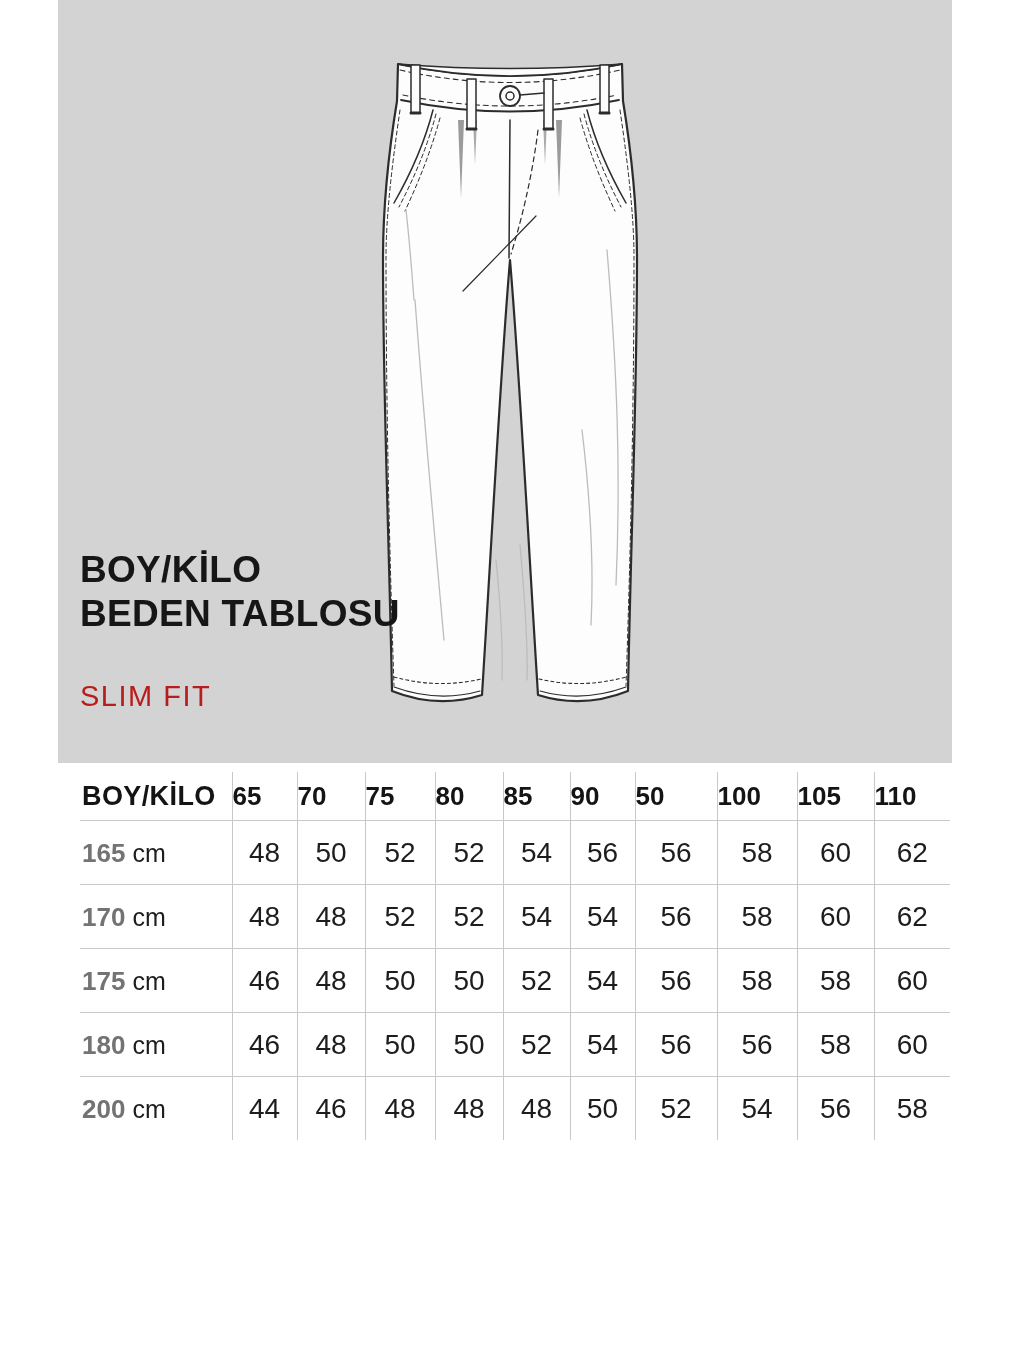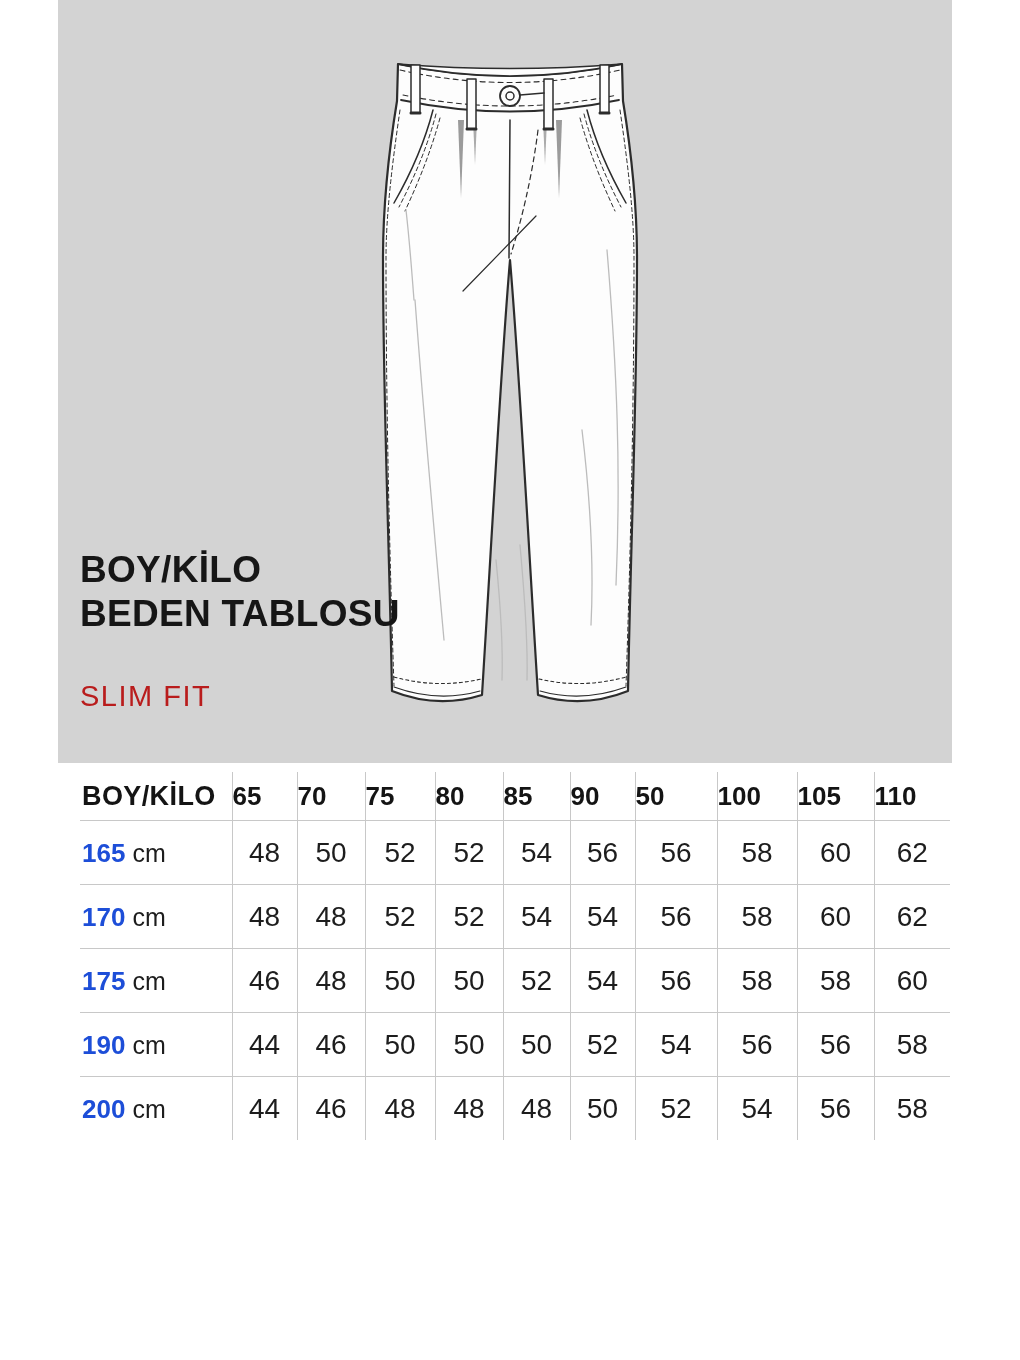--- a/index.html
+++ b/index.html
@@ -24,21 +24,21 @@
   
   table.size{
     position:absolute;left:80px;top:772px;width:870px;
     border-collapse:collapse;table-layout:fixed;
   }
   table.size th,table.size td{padding:0;vertical-align:middle;}
   table.size thead th{height:48px;font-size:26px;font-weight:700;color:#141414;text-align:left;}
   table.size thead th.rowhead{text-align:left;padding-left:2px;font-size:27px;letter-spacing:.4px;}
   table.size tbody td{height:63px;font-size:28px;font-weight:400;color:#1d1d1d;text-align:center;}
   table.size tbody td.label{text-align:left;padding-left:2px;}
-  table.size tbody td.label .h{font-weight:700;font-size:26px;color:#1d4ed8;}
+  table.size tbody td.label .h{font-weight:700;font-size:26px;color:#737373;}
   table.size tbody td.label .u{font-weight:400;font-size:25px;margin-left:7px;color:#1d1d1d;text-align:right;}
   table.size thead th{border-bottom:1px solid #c8c8c8;}
   table.size tbody tr:not(:last-child) td{border-bottom:1px solid #c8c8c8;}
   table.size th:not(:first-child),table.size td:not(:first-child){border-left:1px solid #c8c8c8;}
 </style>
 </head>
 <body>
 
 <div class="page">
 
@@ -176,31 +176,31 @@
         <td>50</td>
         <td>50</td>
         <td>52</td>
         <td>54</td>
         <td>56</td>
         <td>58</td>
         <td>58</td>
         <td>60</td>
       </tr>
       <tr>
-        <td class="label"><span class="h">190</span><span class="u">cm</span></td>
-        <td>44</td>
+        <td class="label"><span class="h">180</span><span class="u">cm</span></td>
         <td>46</td>
-        <td>50</td>
-        <td>50</td>
-        <td>50</td>
-        <td>52</td>
-        <td>54</td>
-        <td>56</td>
-        <td>56</td>
-        <td>58</td>
+        <td>48</td>
+        <td>50</td>
+        <td>50</td>
+        <td>52</td>
+        <td>54</td>
+        <td>56</td>
+        <td>56</td>
+        <td>58</td>
+        <td>60</td>
       </tr>
       <tr>
         <td class="label"><span class="h">200</span><span class="u">cm</span></td>
         <td>44</td>
         <td>46</td>
         <td>48</td>
         <td>48</td>
         <td>48</td>
         <td>50</td>
         <td>52</td>

